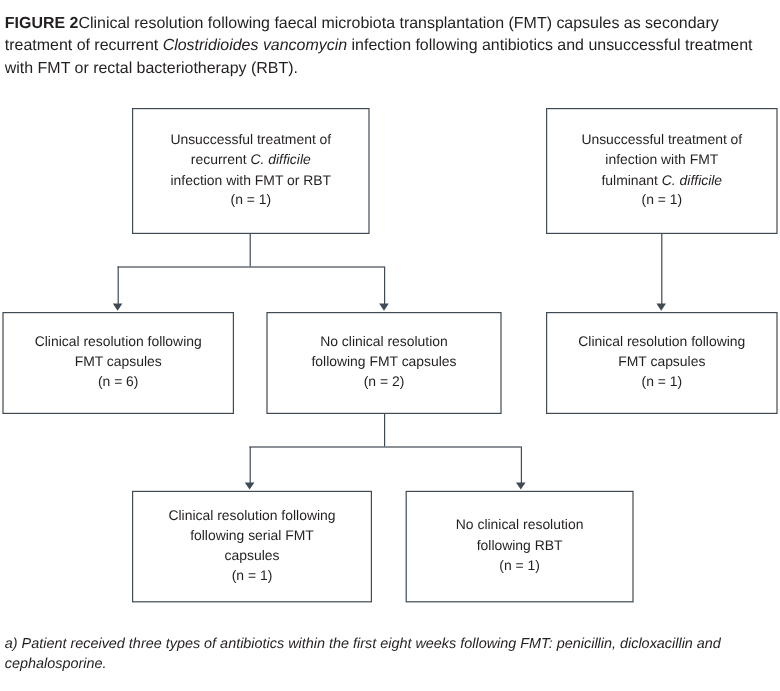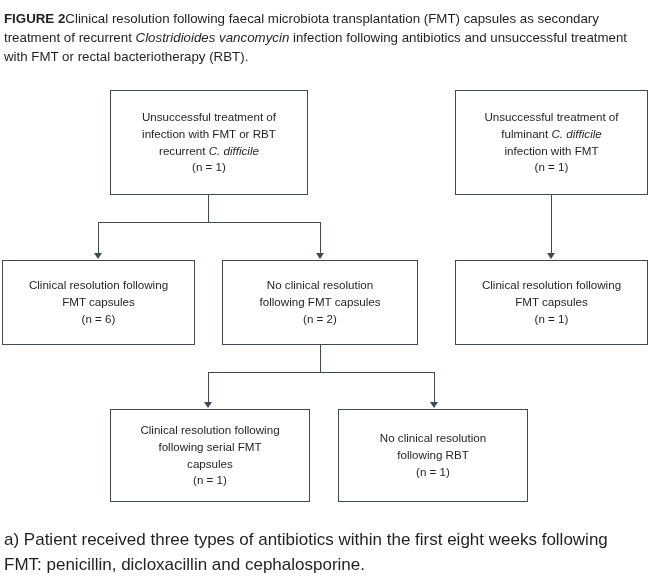--- a/index.html
+++ b/index.html
@@ -96,47 +96,48 @@
     border-right: 4px solid transparent;
     border-top: 6px solid #3f4a54;
   }
 
   
   #footnote {
     position: absolute;
     left: 4px;
     top: 528px;
     width: 640px;
-    font-size: 17px;
+    font-size: 12px;
     line-height: 1.45;
     color: #231f20;
+    font-style: italic;
   }
 </style>
 </head>
 <body>
 
 <div id="page">
 
   <div id="caption">
     <span class="fignum">FIGURE 2</span><span>Clinical resolution following faecal microbiota transplantation (FMT) capsules as secondary treatment of recurrent </span><span class="ital">Clostridioides vancomycin</span><span> infection following antibiotics and unsuccessful treatment with FMT or rectal bacteriotherapy (RBT).</span>
   </div>
 
   <div id="diagram">
 
     <div class="node" style="left:110px; top:8px; width:198px; height:105px;">
       <span class="line">Unsuccessful treatment of</span>
+      <span class="line"><span>recurrent </span><span class="ital">C. difficile</span></span>
       <span class="line">infection with FMT or RBT</span>
-      <span class="line"><span>recurrent </span><span class="ital">C. difficile</span></span>
       <span class="line">(n = 1)</span>
     </div>
 
     <div class="node" style="left:455px; top:8px; width:193px; height:105px;">
       <span class="line">Unsuccessful treatment of</span>
+      <span class="line">infection with FMT</span>
       <span class="line"><span>fulminant </span><span class="ital">C. difficile</span></span>
-      <span class="line">infection with FMT</span>
       <span class="line">(n = 1)</span>
     </div>
 
     <div class="node" style="left:2px; top:178px; width:193px; height:85px;">
       <span class="line">Clinical resolution following</span>
       <span class="line">FMT capsules</span>
       <span class="line">(n = 6)</span>
     </div>
 
     <div class="node" style="left:222px; top:178px; width:196px; height:85px;">

